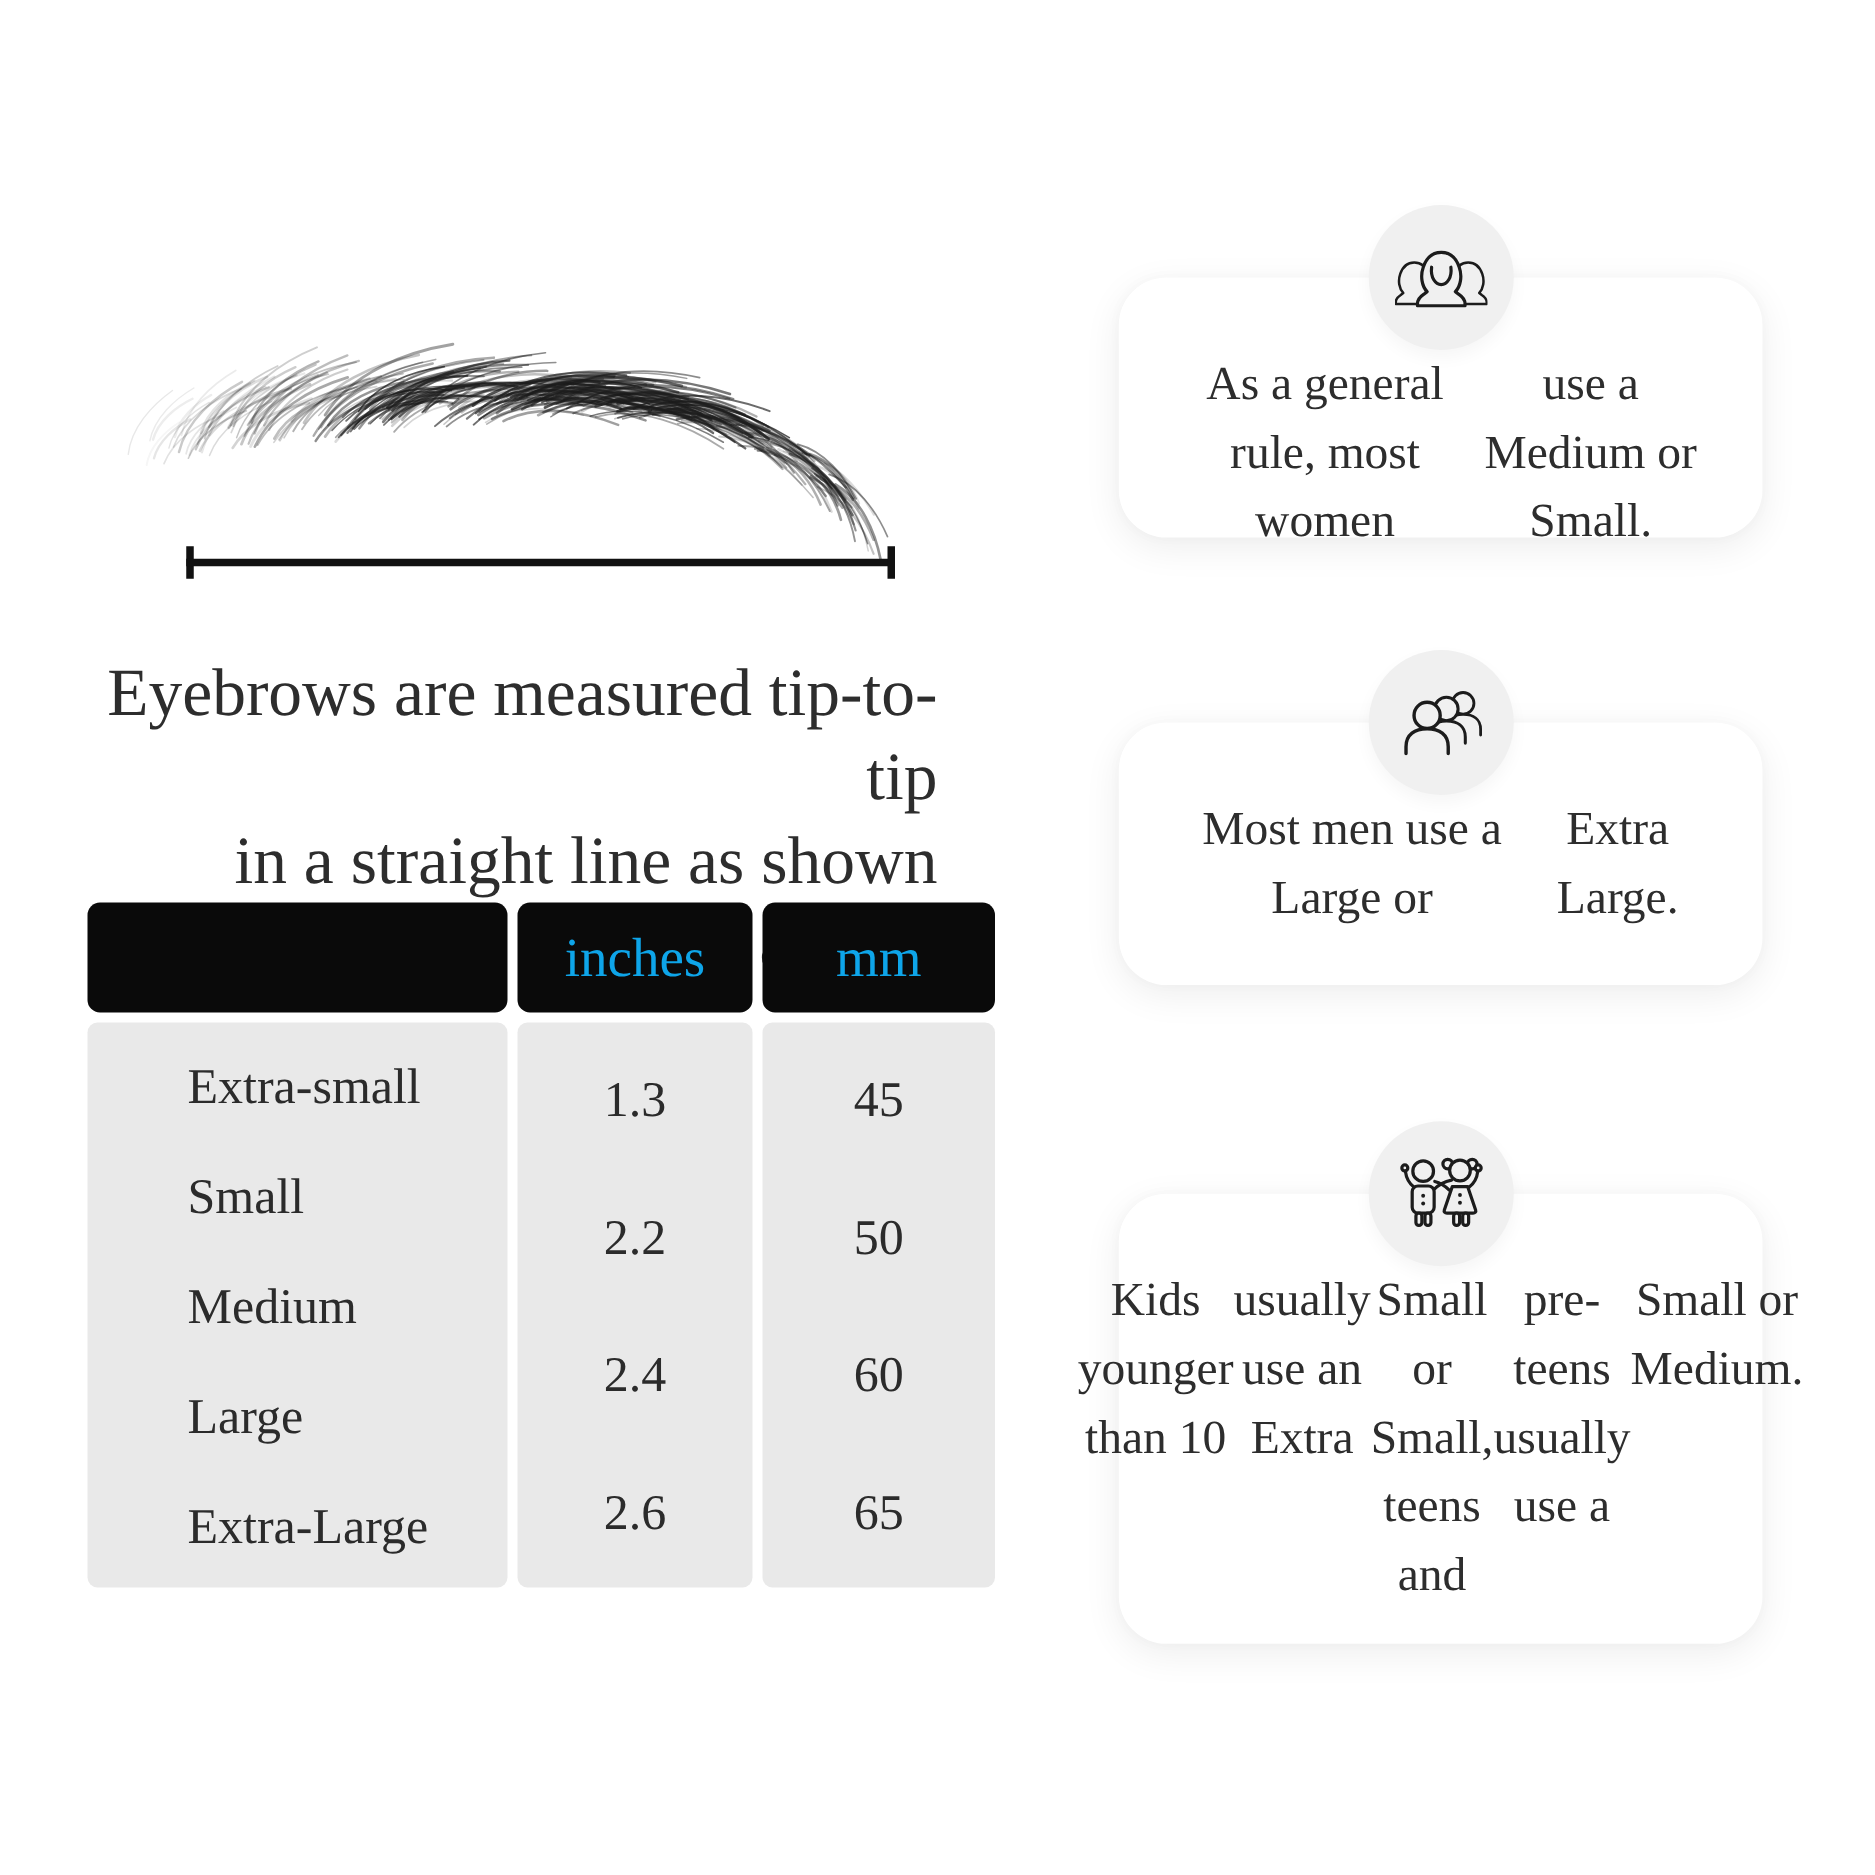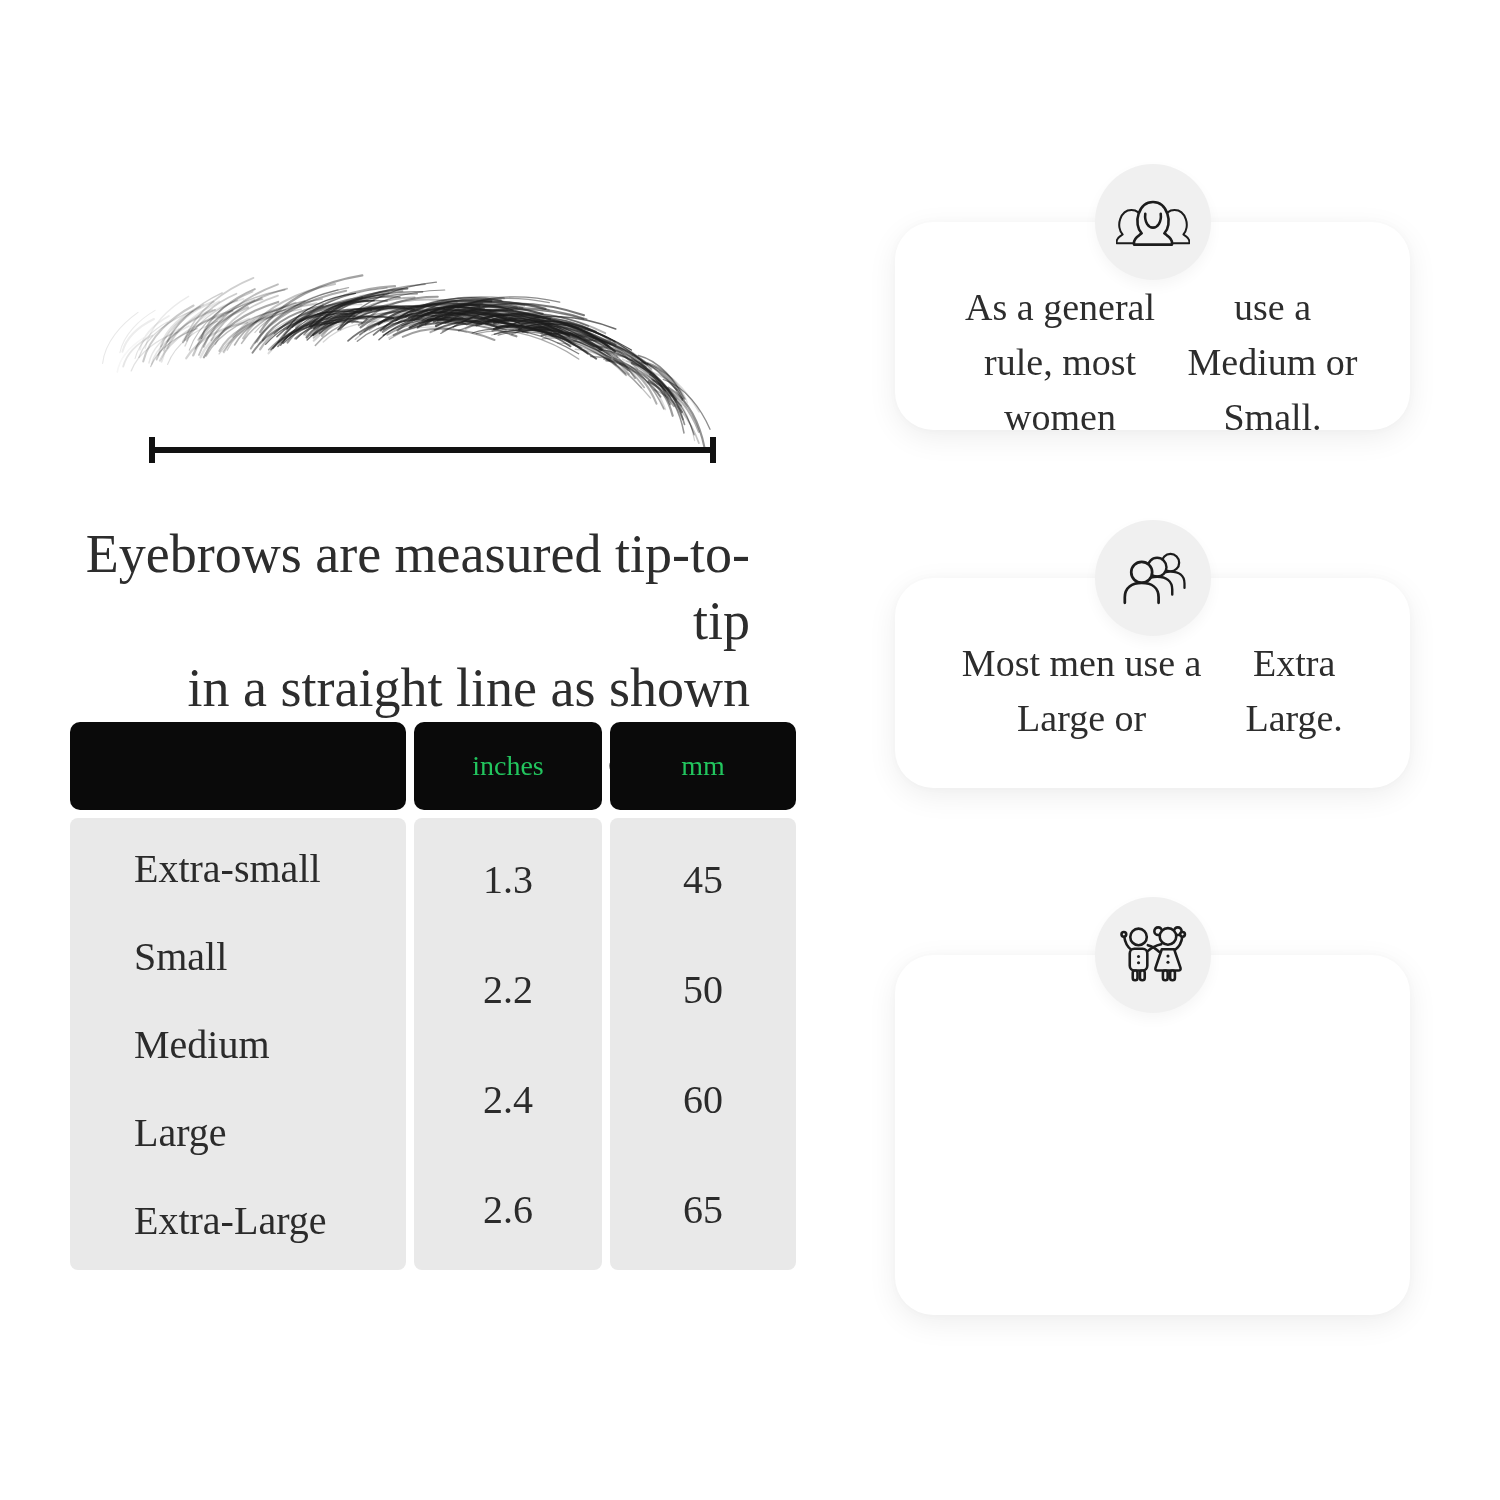--- a/index.html
+++ b/index.html
@@ -11,24 +11,24 @@
   .measure-line .bar{position:absolute;left:0;right:0;top:10px;height:6px;background:#111;}
   .measure-line .cap{position:absolute;top:0;width:6px;height:26px;background:#111;}
   .measure-line .cap.l{left:0;} .measure-line .cap.r{right:0;}
   .caption{position:absolute;left:80px;top:521px;width:670px;margin:0;text-align:right;
            font-size:54px;line-height:1.24;color:#2d2d2d;}
   .caption span{display:block;}
   
   .size-table{position:absolute;left:70px;top:722px;width:726px;display:grid;
               grid-template-columns:336px 188px 186px;grid-template-rows:88px 452px;
               column-gap:8px;row-gap:8px;}
-  .th{background:#0a0a0a;border-radius:10px;color:#22c55e;font-size:28px;
+  .th{background:#0a0a0a;border-radius:10px;color:#0ea5e9;font-size:44px;
       display:flex;align-items:center;justify-content:center;}
   .tcol{background:#e9e9e9;border-radius:8px;display:flex;flex-direction:column;
-        justify-content:space-around;padding:6px 0;}
+        justify-content:space-around;padding:6px 16px;}
   .tcell{flex:1;display:flex;align-items:center;font-size:40px;color:#2b2b2b;}
   .tcol.labels .tcell{justify-content:flex-start;padding-left:64px;}
   .tcol.nums .tcell{justify-content:center;}
   
   .card{position:absolute;left:895px;width:515px;background:#fff;border-radius:38px;
         box-shadow:0 8px 30px rgba(0,0,0,.07),0 0 10px rgba(0,0,0,.025);}
   #card-women{top:222px;height:208px;}
   #card-men{top:578px;height:210px;}
   #card-kids{top:955px;height:360px;}
   .badge{position:absolute;left:50%;top:-58px;transform:translateX(-50%);width:116px;height:116px;
@@ -428,15 +428,22 @@
           <path class="ic" d="M21.5,-5 C25.5,-8 27.8,-13 28.3,-17.5"></path>
           <circle class="ic icf" cx="28.6" cy="-20" r="2.3"></circle>
           <path class="ic icf" d="M8.5,-5.5 L20.5,-5.5 L26.6,12.5 C27.1,14 26.1,15 24.6,15 L4.4,15 C2.9,15 1.9,14 2.4,12.5 Z"></path>
           <circle class="icd" cx="14.5" cy="1" r="1.5"></circle>
           <circle class="icd" cx="14.5" cy="7" r="1.5"></circle>
           <rect class="ic icf" x="9.6" y="15" width="4.6" height="9.5" rx="2.2"></rect>
           <rect class="ic icf" x="16.6" y="15" width="4.6" height="9.5" rx="2.2"></rect>
         </g>
       </svg>
     </div>
+    <p class="card-text">
+      <span>Kids younger than 10</span>
+      <span>usually use an Extra</span>
+      <span>Small or Small, teens and</span>
+      <span>pre-teens usually use a</span>
+      <span>Small or Medium.</span>
+    </p>
   </div>
 
 </div>
 
 </body></html>

